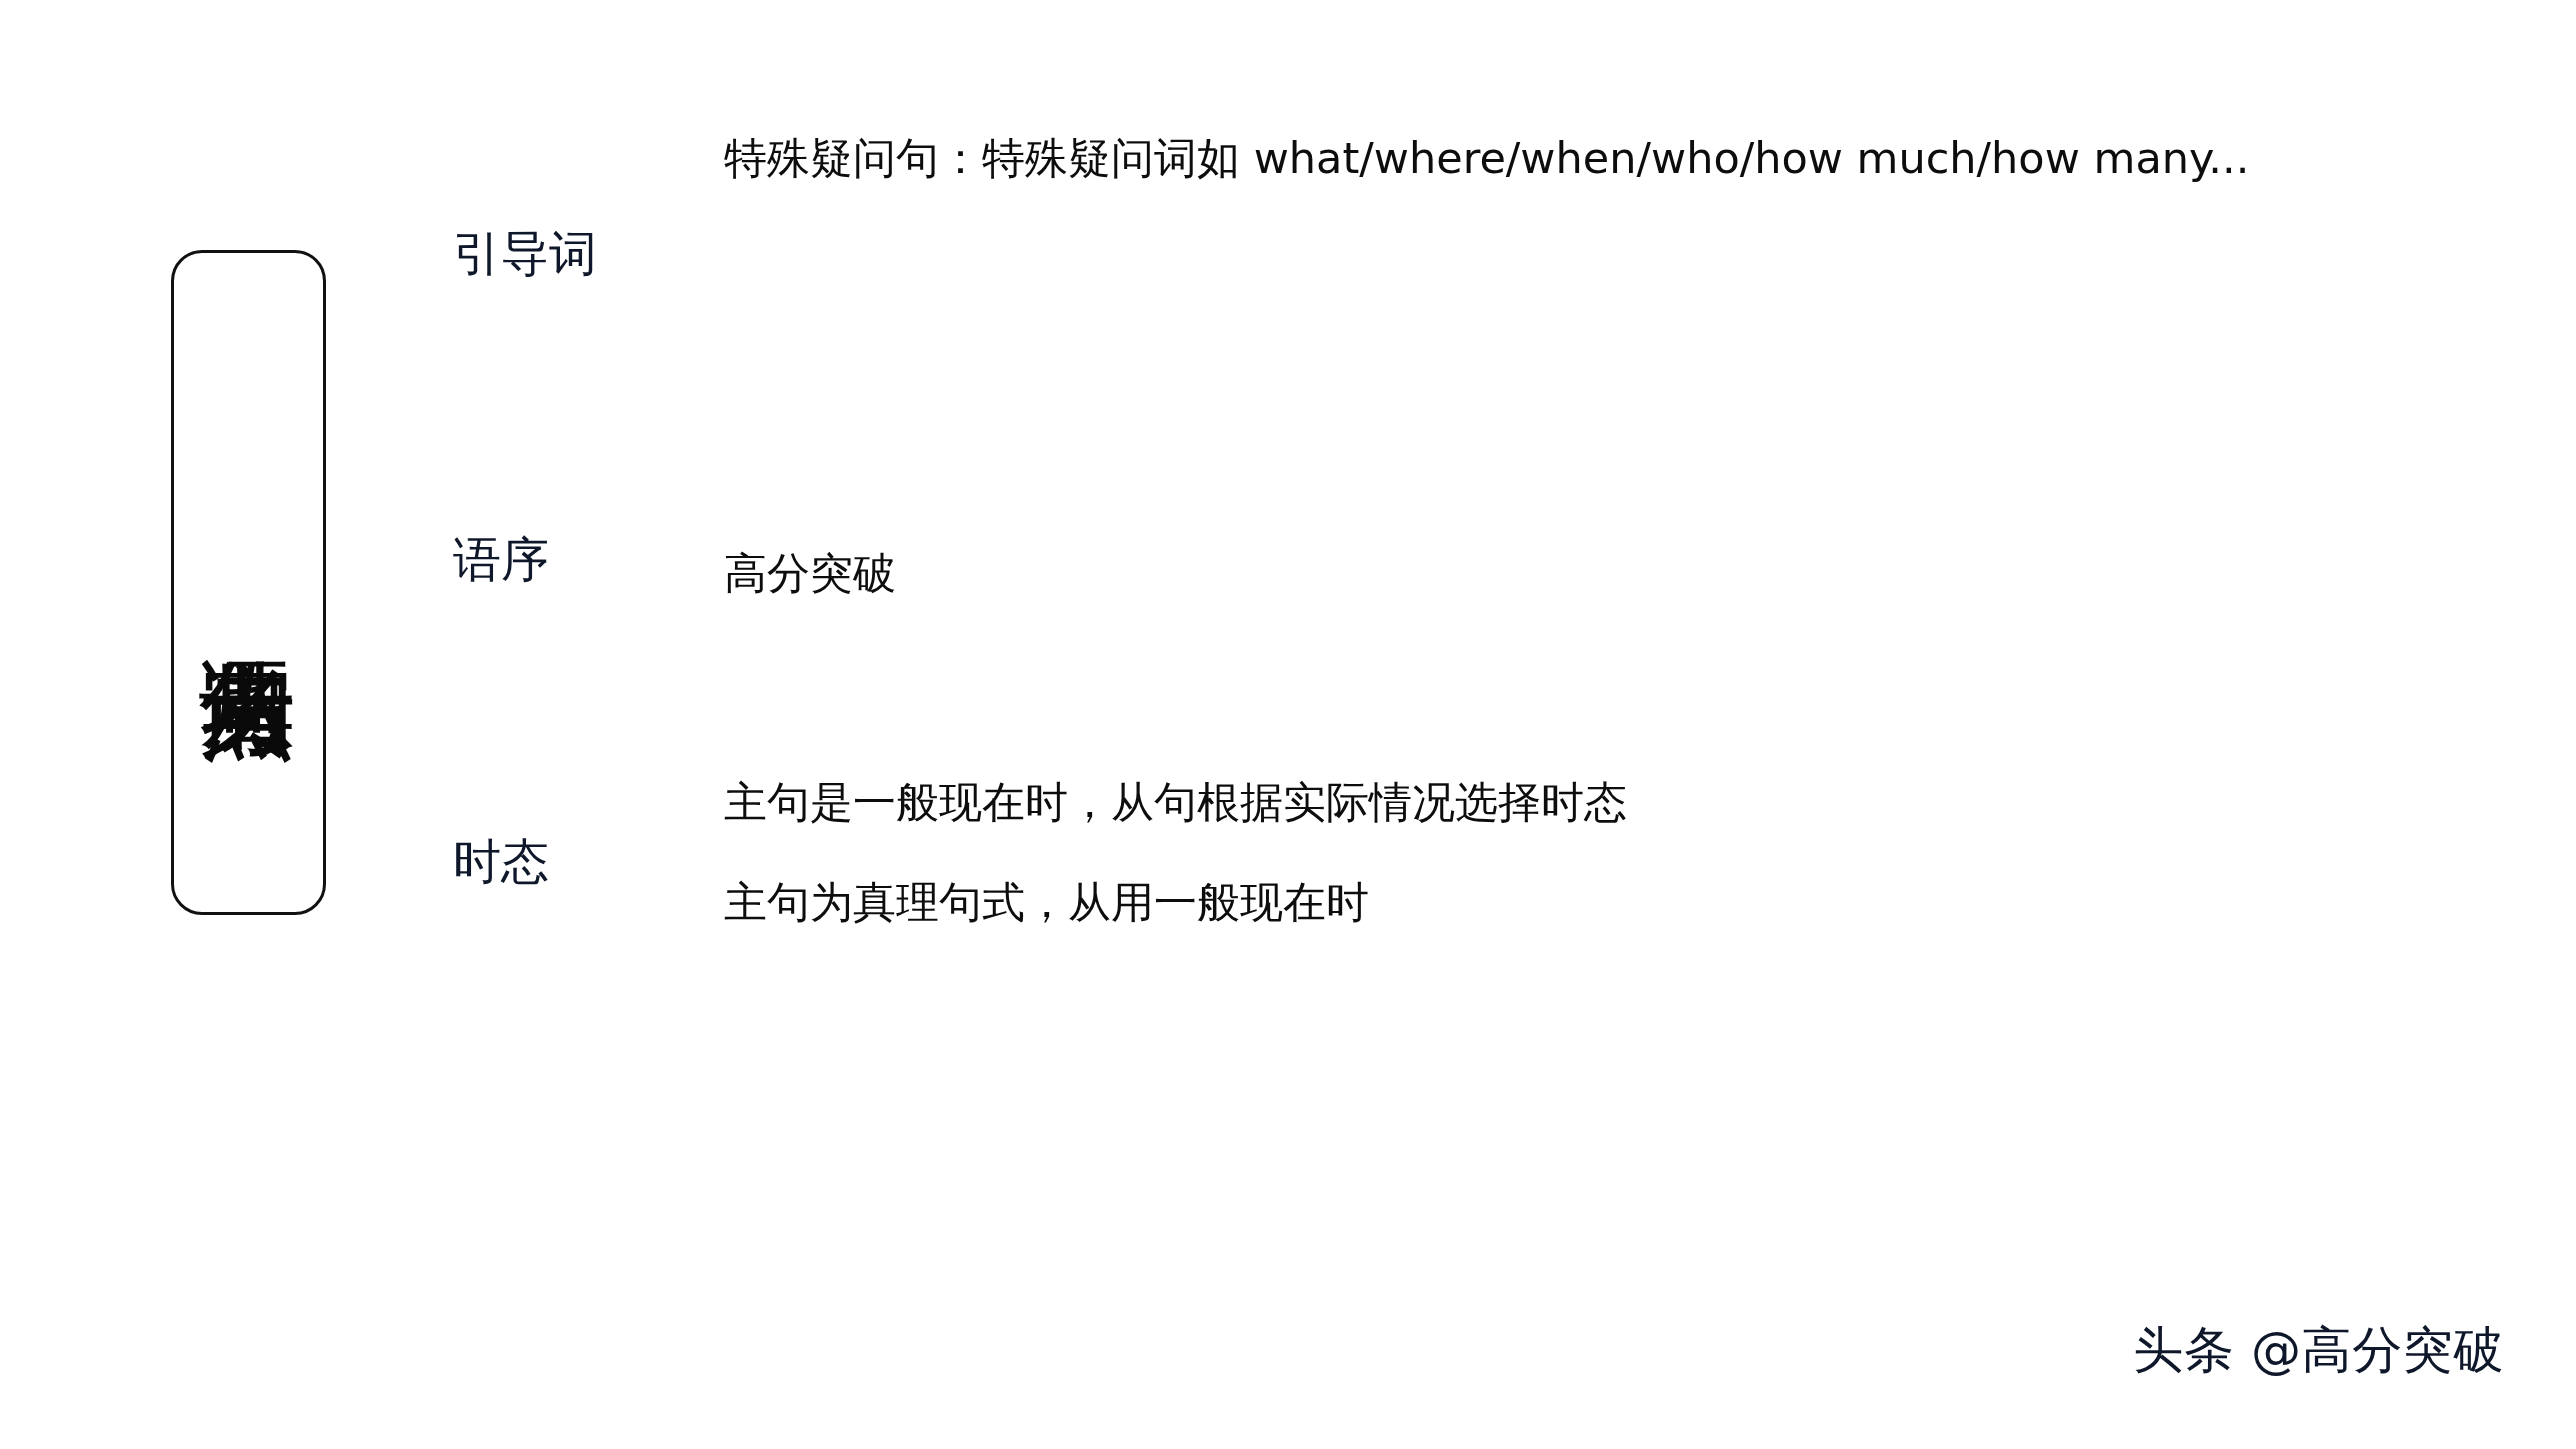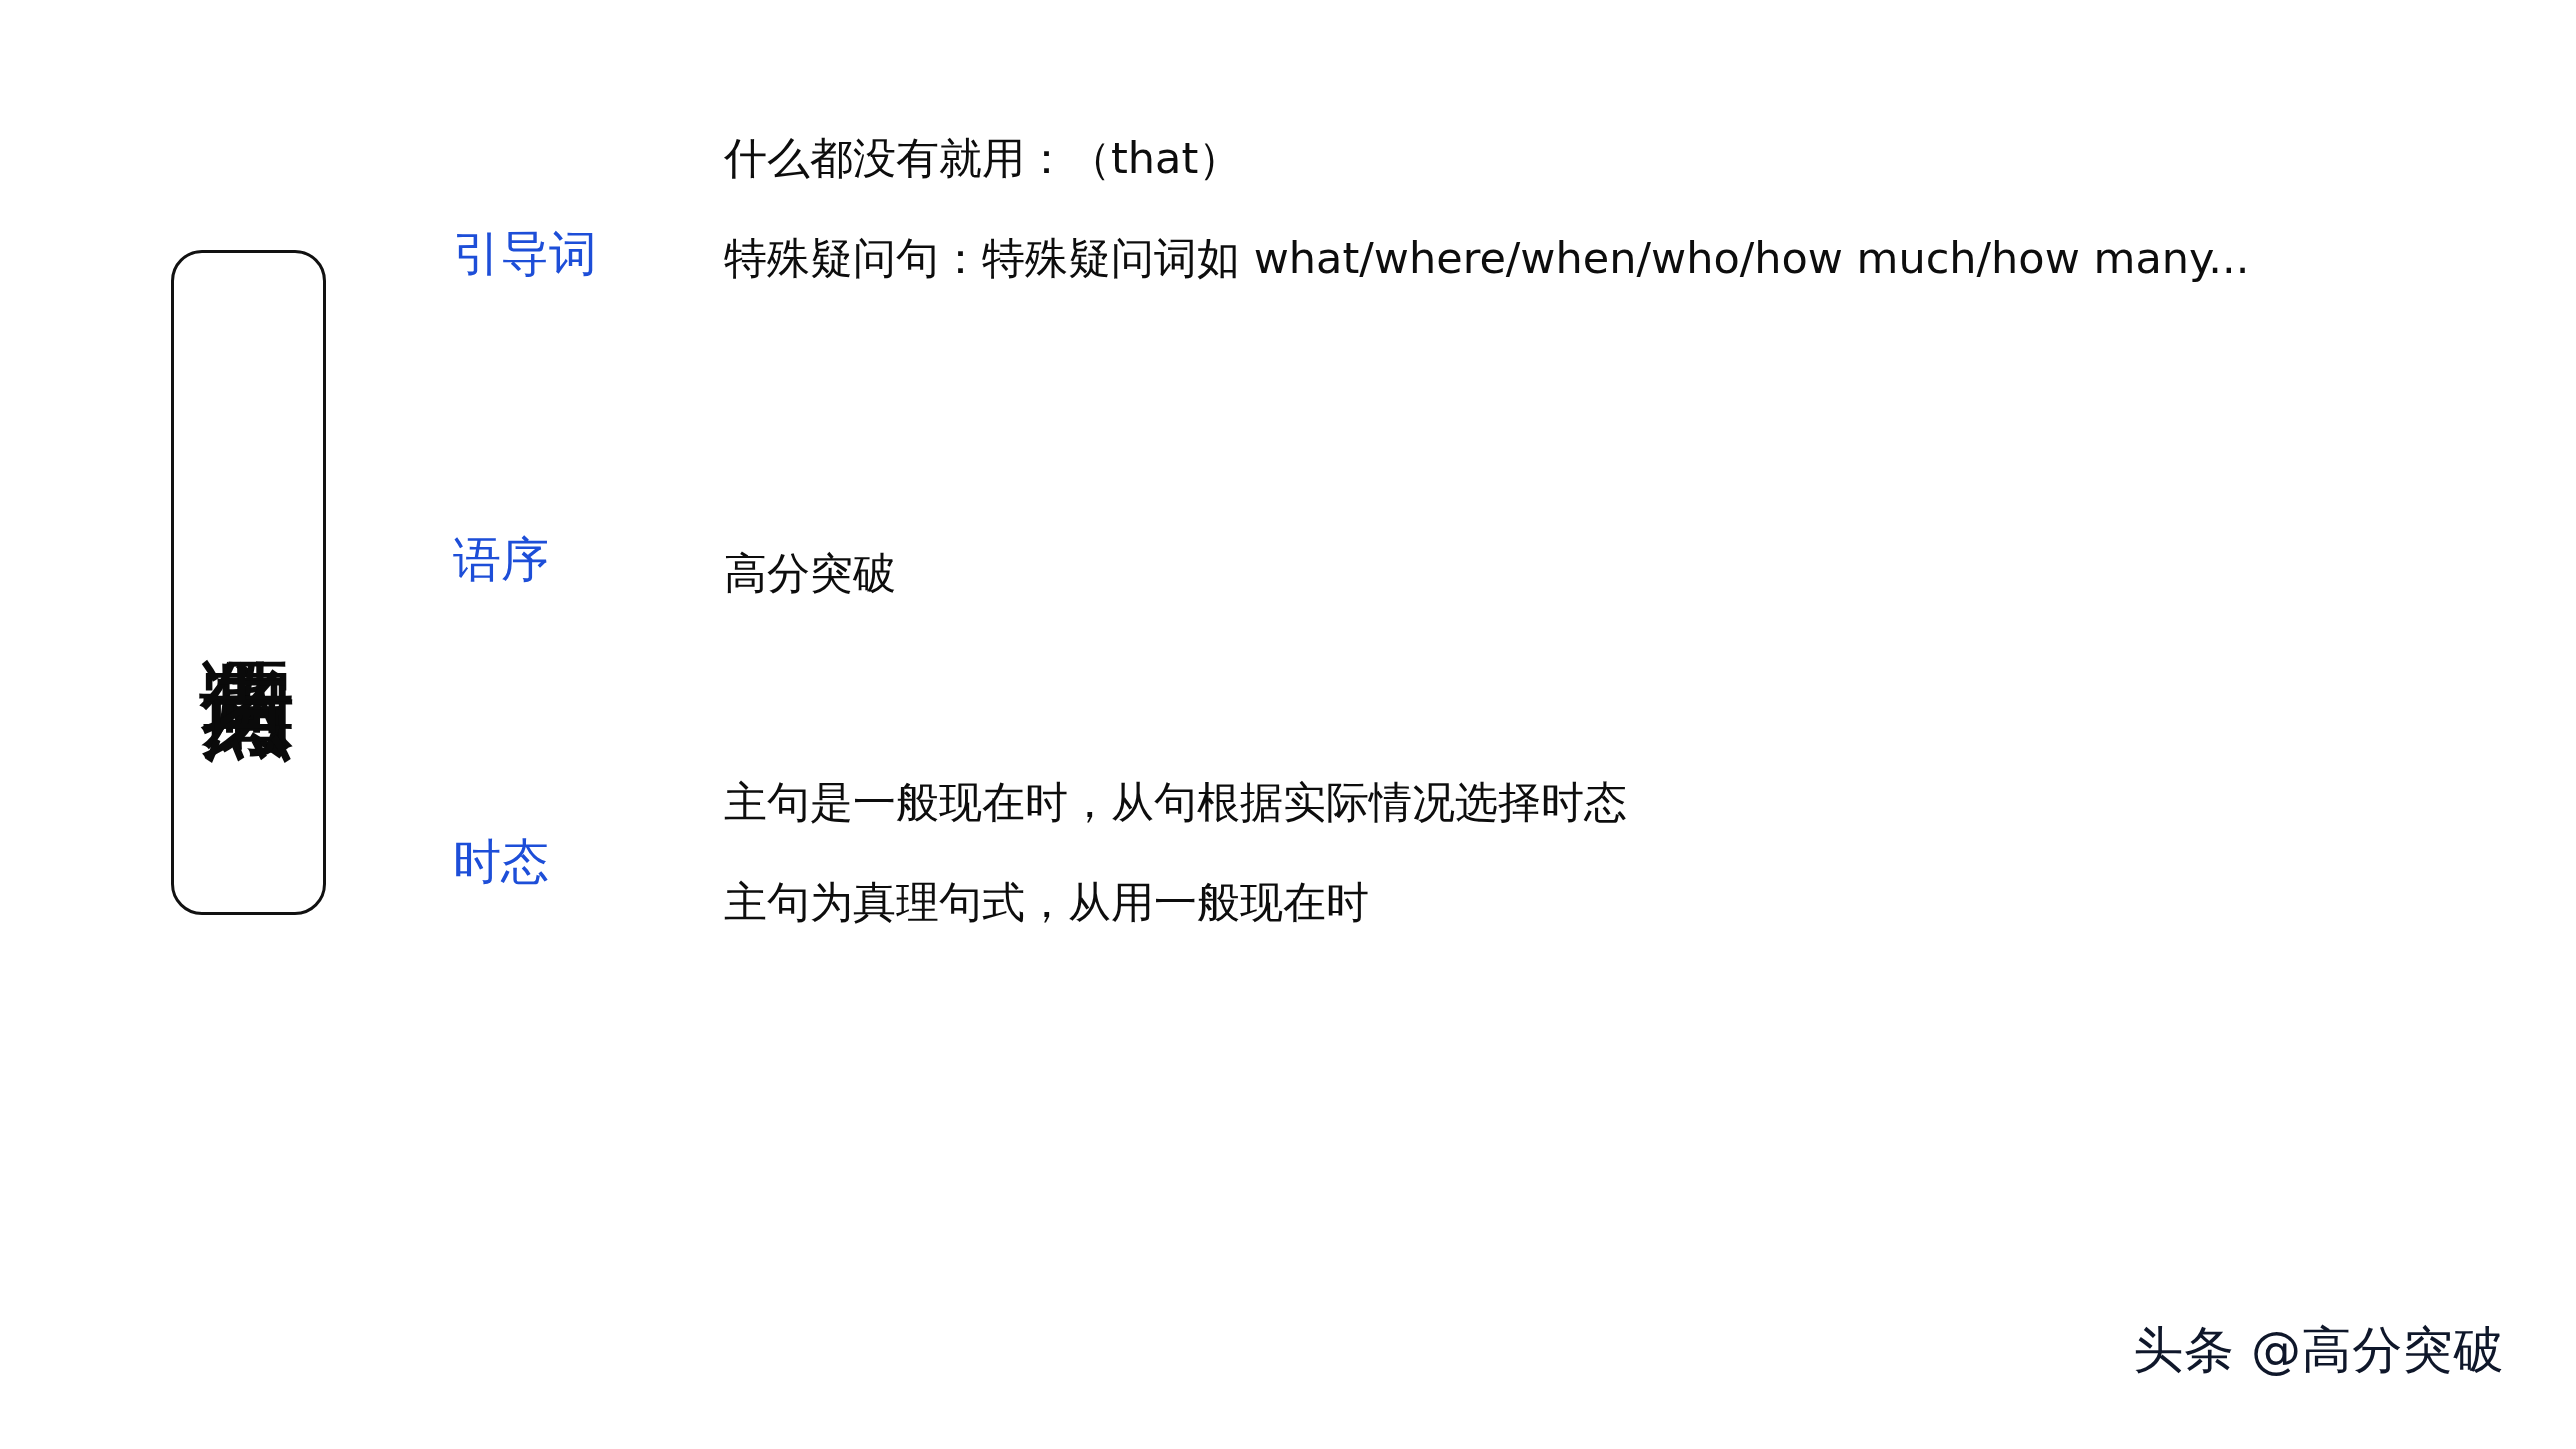--- a/index.html
+++ b/index.html
@@ -60,21 +60,21 @@
   }
   .row {
     position: absolute;
   }
   .row-label {
     position: absolute;
     left: 453px;
     font-size: 48px;
     line-height: 1;
     white-space: nowrap;
-    color: #1d4ed8;
+    color: #0f172a;
     font-family: "DejaVu Sans", "Liberation Sans", sans-serif;
   }
   .row-lines {
     position: absolute;
     left: 724px;
     white-space: nowrap;
   }
   .line {
     font-size: 43px;
     line-height: 100px;
@@ -111,21 +111,20 @@
 <div class="slide">
 
   <div class="title-box">
     <div class="title-text">宾语从句考点</div>
   </div>
 
   <div class="rows">
 
     <div class="row row-label" id="row-guide-label">引导词</div>
     <div class="row row-lines" id="row-guide-lines">
-      <div class="line">什么都没有就用：（that）</div>
       <div class="line">特殊疑问句：特殊疑问词如 what/where/when/who/how much/how many...</div>
     </div>
 
     <div class="row row-label" id="row-order-label">语序</div>
     <div class="row row-lines" id="row-order-lines">
       <div class="line">高分突破</div>
     </div>
 
     <div class="row row-label" id="row-tense-label">时态</div>
     <div class="row row-lines" id="row-tense-lines">

